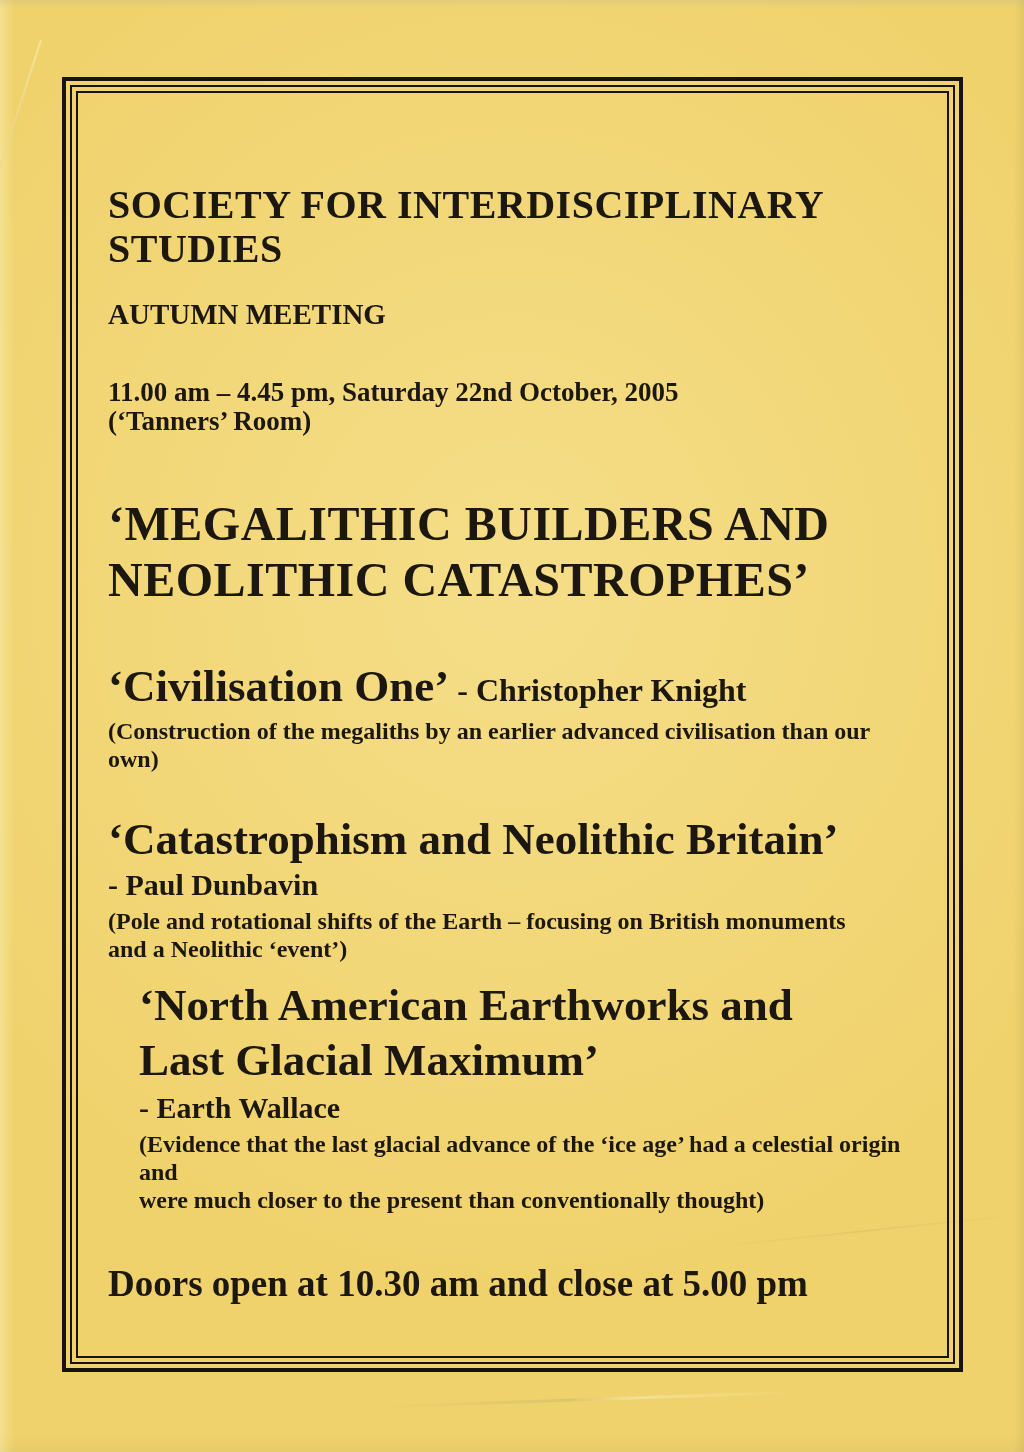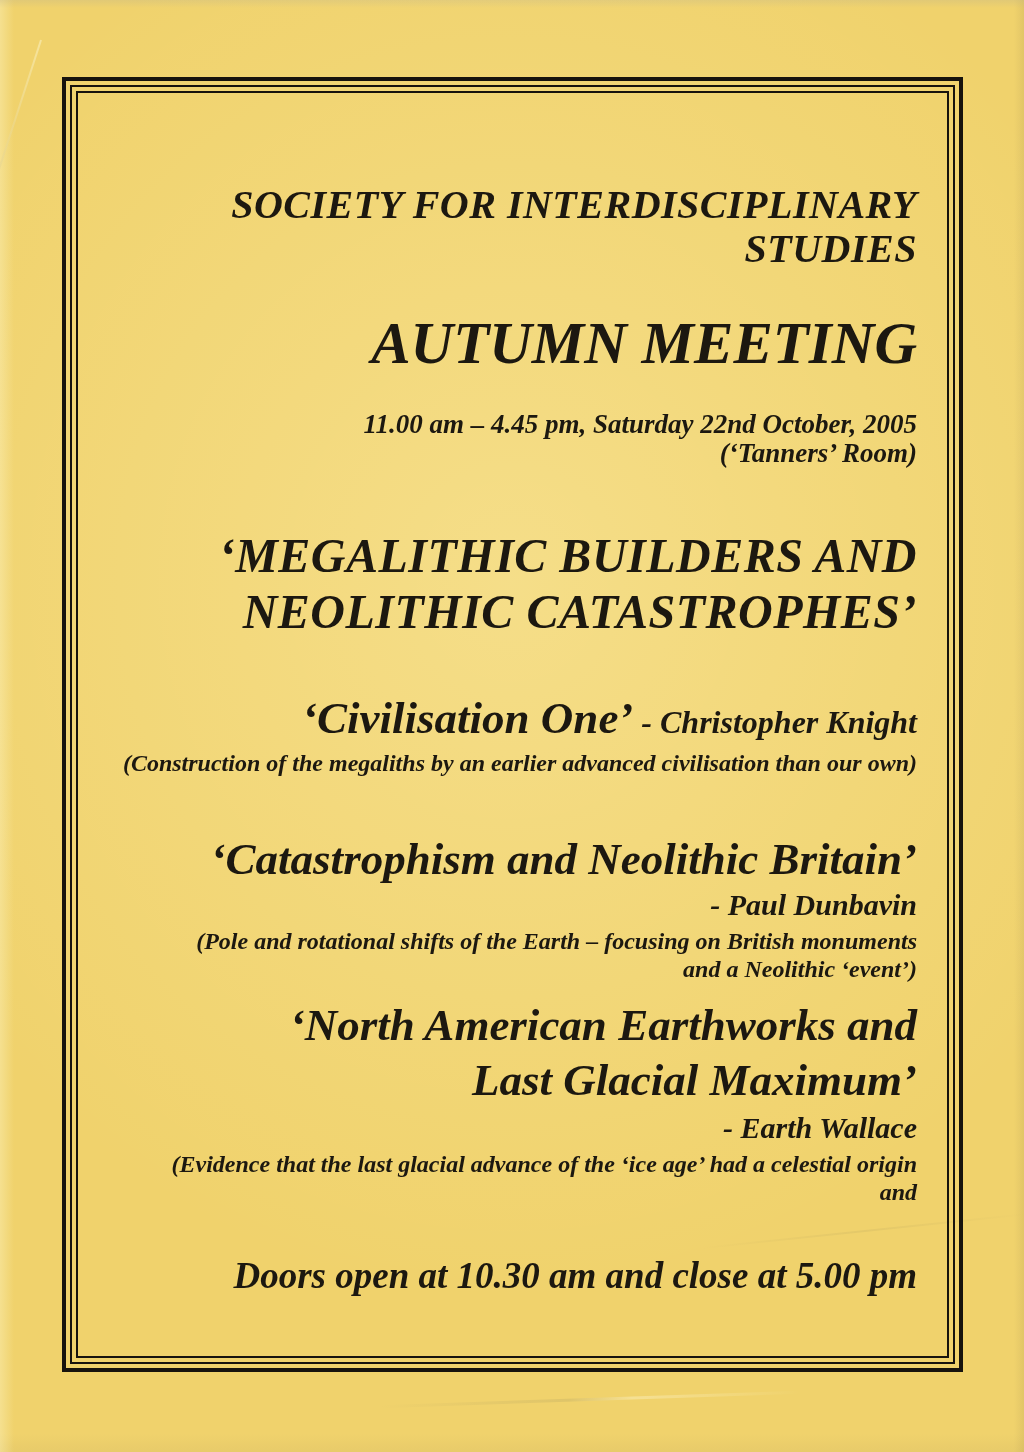--- a/index.html
+++ b/index.html
@@ -67,37 +67,36 @@
   }
   .frame-inner {
     border: 2px solid var(--border, #17130d);
     height: 100%;
     box-sizing: border-box;
   }
   .content {
     height: 100%;
     box-sizing: border-box;
     padding: 90px 30px 0 30px;
-    text-align: right;
+    text-align: left;
     color: var(--ink, #1c1810);
     font-weight: bold;
-    font-style: italic;
   }
   .society {
     font-size: 40px;
     letter-spacing: 0.5px;
     line-height: 1.1;
   }
   .autumn {
-    font-size: 59px;
-    margin-top: 40px;
+    font-size: 29px;
+    margin-top: 28px;
     line-height: 1.1;
   }
   .when {
-    margin-top: 34px;
+    margin-top: 47px;
     font-size: 27px;
     line-height: 1.08;
   }
   .main-title {
     margin-top: 60px;
     font-size: 48px;
     line-height: 1.17;
     letter-spacing: 0.5px;
   }
   .talk-1 { margin-top: 53px; }
@@ -109,21 +108,21 @@
   .talk-1 .speaker-inline {
     font-size: 32px;
     margin-left: 8px;
     display: inline;
   }
   .talk-desc {
     margin-top: 6px;
     font-size: 24px;
     line-height: 1.17;
   }
-  .talk-2 { margin-top: 58px; }
+  .talk-2 { margin-top: 42px; }
   .talk-2 .talk-title-big { display: block; }
   .speaker-line {
     font-size: 30px;
     margin-top: 3px;
     line-height: 1.1;
   }
   .talk-3 { margin-top: 15px; margin-left: 31px; }
   .talk-3 .title-lines {
     font-size: 45px;
     line-height: 1.22;
@@ -178,20 +177,21 @@
         </div>
 
         <div class="talk-3">
           <div class="title-lines">
             <div>‘North American Earthworks and</div>
             <div>Last Glacial Maximum’</div>
           </div>
           <div class="speaker-line">- Earth Wallace</div>
           <div class="talk-desc">
             <div>(Evidence that the last glacial advance of the ‘ice age’ had a celestial origin and</div>
+            <div>were much closer to the present than conventionally thought)</div>
           </div>
         </div>
 
         <div class="doors">Doors open at 10.30 am and close at 5.00 pm</div>
 
       </div>
     </div>
   </div>
 </div>
 

